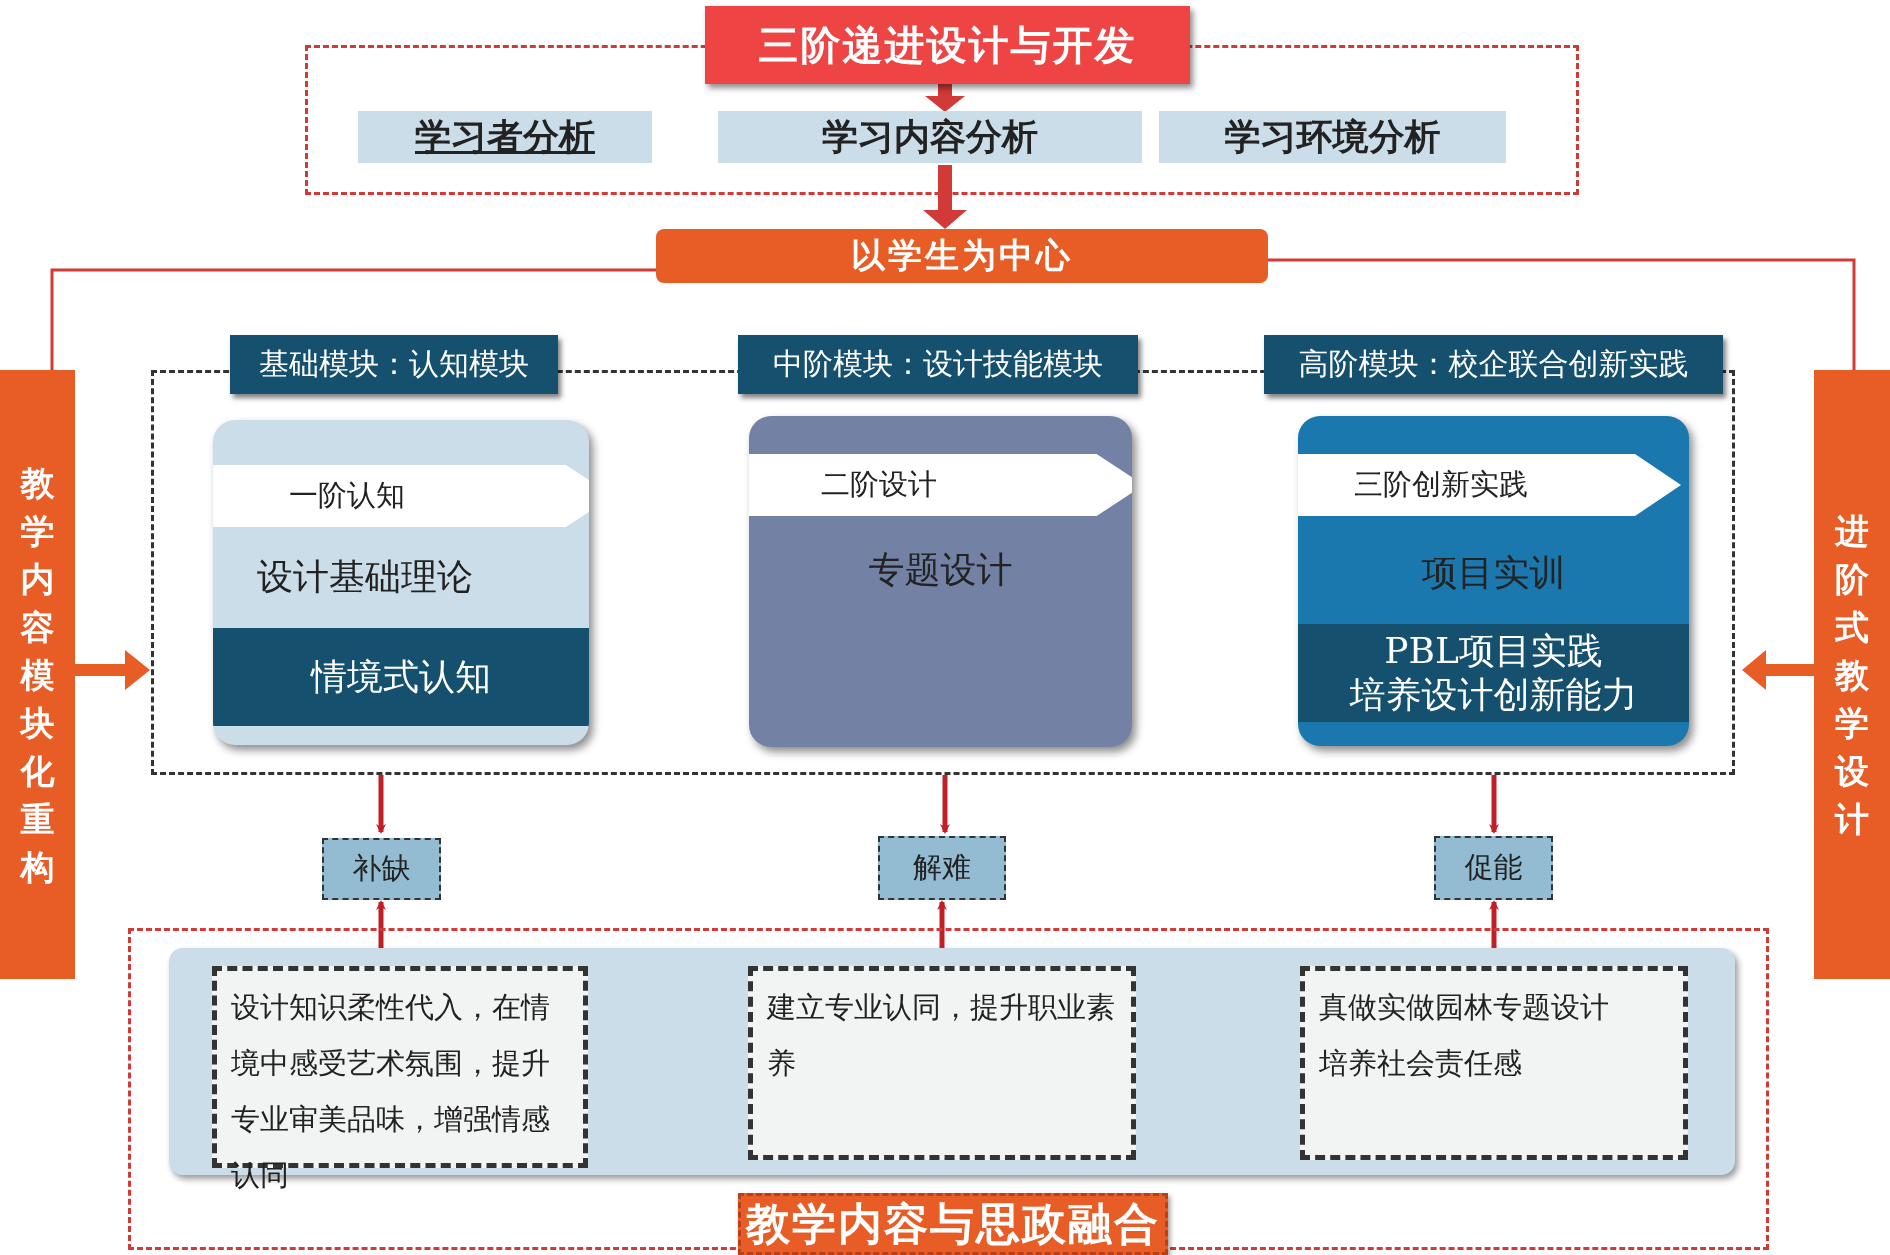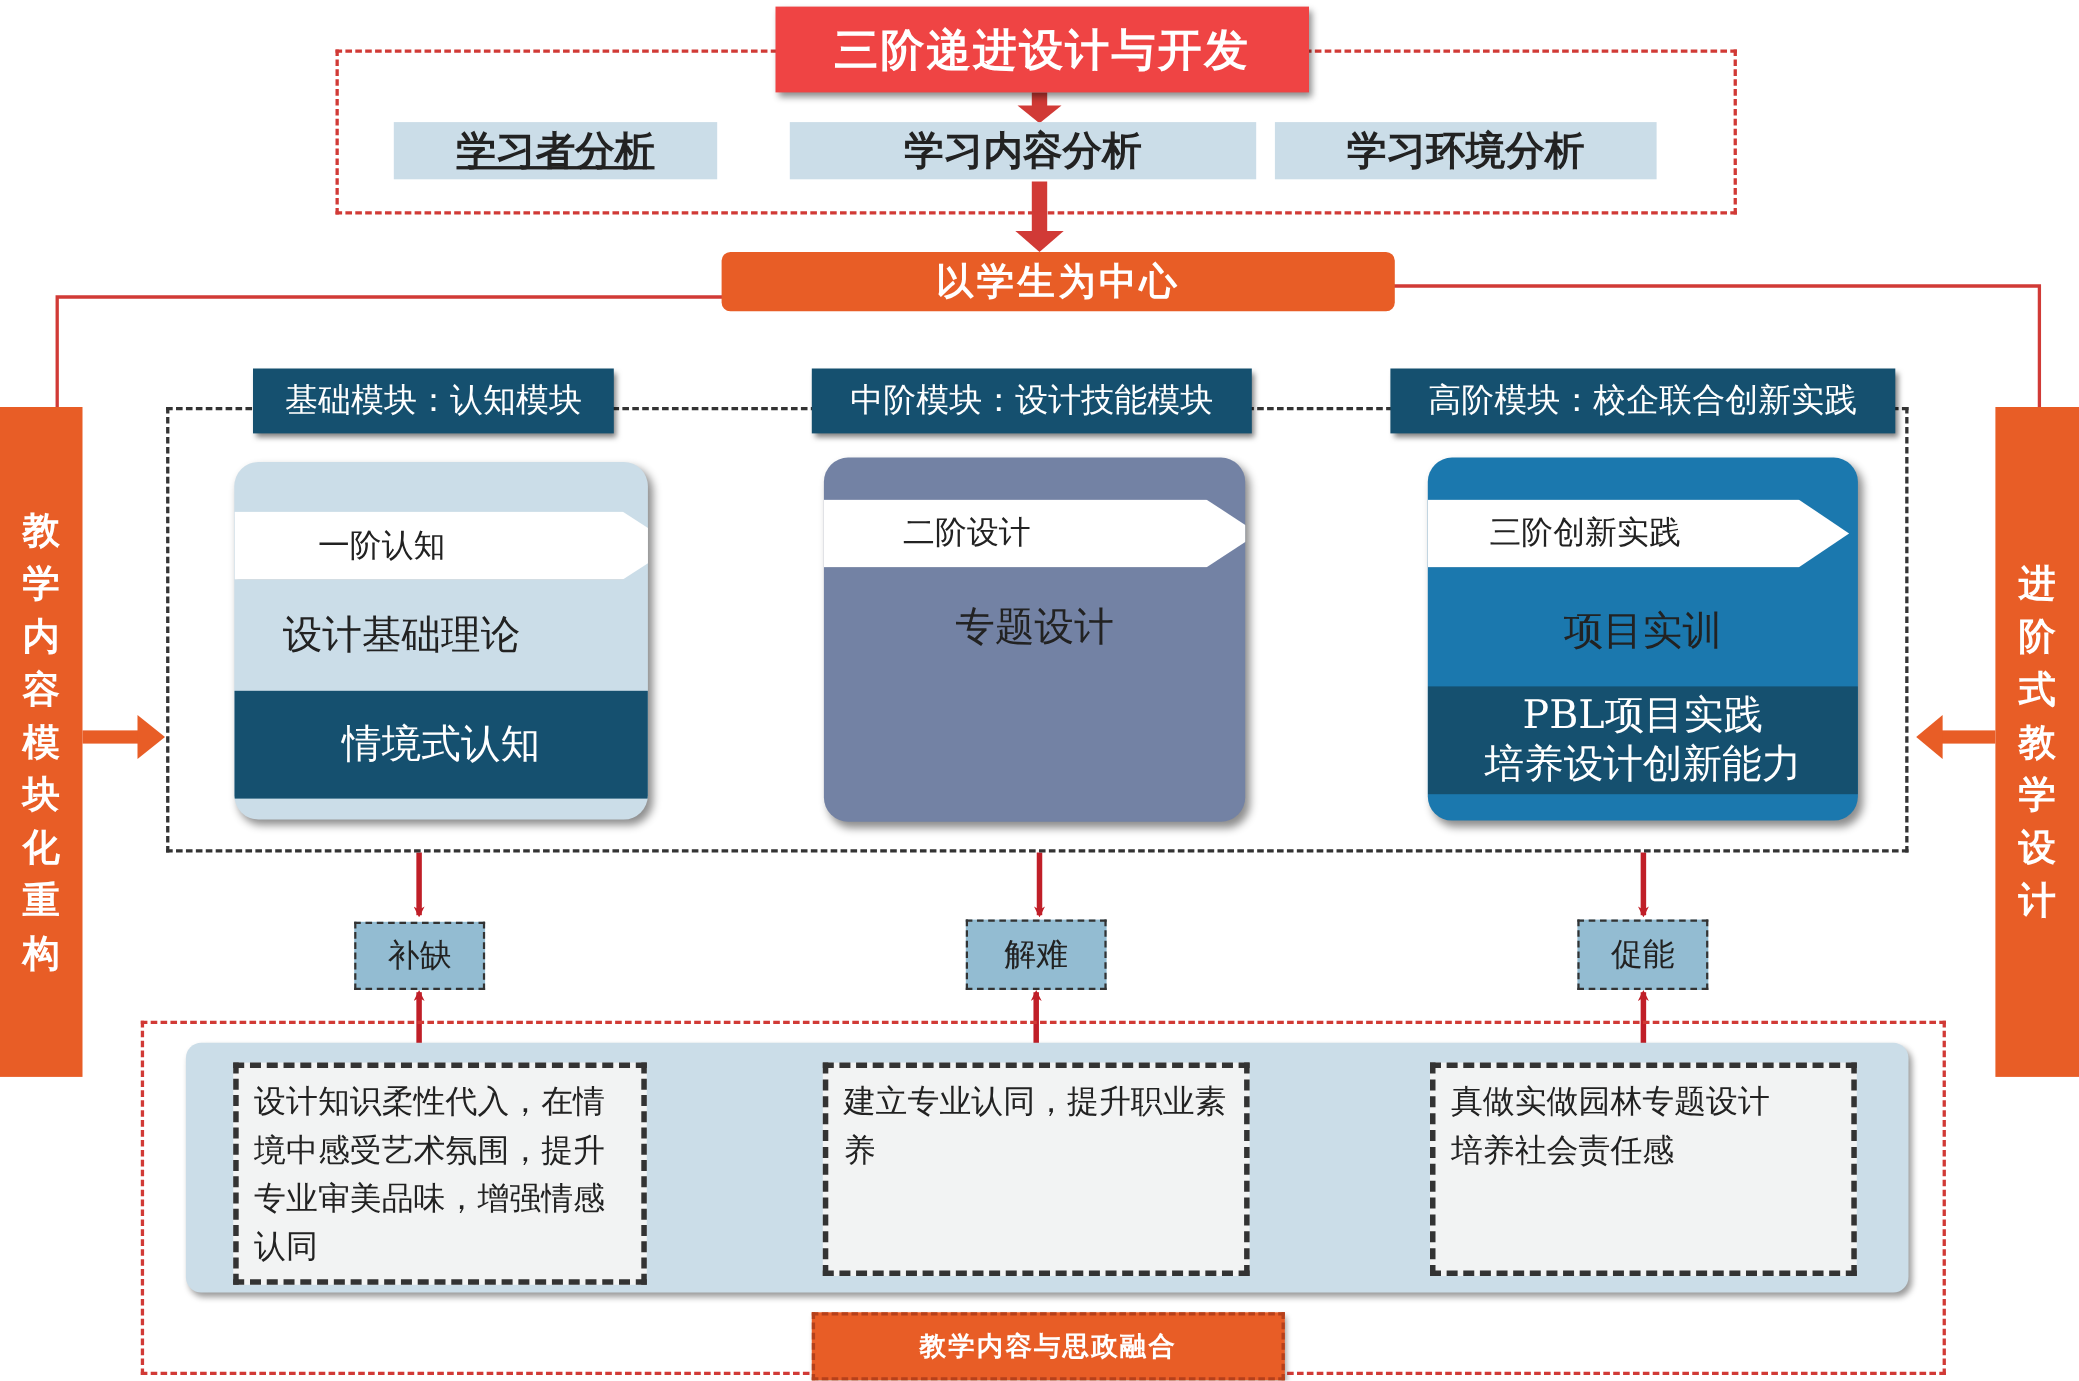--- a/index.html
+++ b/index.html
@@ -11,21 +11,21 @@
   .ana{background:#cbdde8;color:#222;font-weight:bold;font-size:36px;display:flex;align-items:center;justify-content:center;}
   .orange{background:#e85d26;color:#fff;font-weight:bold;}
   .center-box{border-radius:8px;font-size:34px;display:flex;align-items:center;justify-content:center;letter-spacing:3px;}
   .vbar{display:flex;flex-direction:column;align-items:center;justify-content:center;font-size:34px;line-height:48px;}
   .mod-head{background:#15506f;color:#fff;font-size:30px;display:flex;align-items:center;justify-content:center;box-shadow:3px 4px 5px rgba(0,0,0,.5);white-space:nowrap;}
   .card{border-radius:22px;box-shadow:4px 5px 8px rgba(0,0,0,.45);overflow:hidden;}
   .tag{position:absolute;left:0;top:45px;height:62px;background:#fff;color:#222;font-size:29px;display:flex;align-items:center;clip-path:polygon(0 0,88% 0,100% 50%,88% 100%,0 100%);filter:drop-shadow(2px 3px 2px rgba(0,0,0,.4));}
   .card-mid{position:absolute;left:0;right:0;font-size:36px;color:#222;text-align:center;}
   .card-band{position:absolute;left:0;right:0;background:#15506f;color:#fff;font-size:36px;display:flex;flex-direction:column;align-items:center;justify-content:center;line-height:44px;}
   .small-box{background:#93bcd2;border:2px dashed #333;font-size:29px;color:#222;display:flex;align-items:center;justify-content:center;}
-  .note{background:#f2f3f3;border:5px dashed #333;font-size:29px;color:#222;line-height:44px;padding:8px 14px;}
+  .note{background:#f2f3f3;border:5px dashed #333;font-size:29px;color:#222;line-height:56px;padding:8px 14px;}
   svg.lines{position:absolute;left:0;top:0;}
 </style>
 </head>
 <body>
 
 <svg class="lines" width="1890" height="1255">
   <defs>
     <marker id="ah" markerWidth="10" markerHeight="10" refX="8" refY="5" orient="auto" markerUnits="userSpaceOnUse">
       <path d="M0,0 L10,5 L0,10 L3,5 z" fill="#c01f28"></path>
     </marker>
@@ -126,13 +126,13 @@
 <div class="abs small-box" style="left:1434px;top:836px;width:119px;height:64px;">促能</div>
 
 <div class="abs red-dash" style="left:128px;top:928px;width:1641px;height:322px;"></div>
 <div class="abs" style="left:169px;top:948px;width:1566px;height:227px;background:#cbdde8;border-radius:14px;box-shadow:3px 4px 6px rgba(0,0,0,.4);"></div>
 
 <div class="abs note" style="left:212px;top:966px;width:376px;height:202px;">设计知识柔性代入，在情境中感受艺术氛围，提升专业审美品味，增强情感认同</div>
 <div class="abs note" style="left:748px;top:966px;width:388px;height:194px;">建立专业认同，提升职业素养</div>
 <div class="abs note" style="left:1300px;top:966px;width:388px;height:194px;white-space:pre-line;">真做实做园林专题设计
 培养社会责任感</div>
 
-<div class="abs orange" style="left:738px;top:1193px;width:430px;height:62px;font-size:24px;display:flex;align-items:center;justify-content:center;border:3px dashed #b5401b;box-shadow:2px 3px 5px rgba(0,0,0,.4);letter-spacing:2px;">教学内容与思政融合</div>
+<div class="abs orange" style="left:738px;top:1193px;width:430px;height:62px;font-size:44px;display:flex;align-items:center;justify-content:center;border:3px dashed #b5401b;box-shadow:2px 3px 5px rgba(0,0,0,.4);letter-spacing:2px;">教学内容与思政融合</div>
 
 </body></html>

